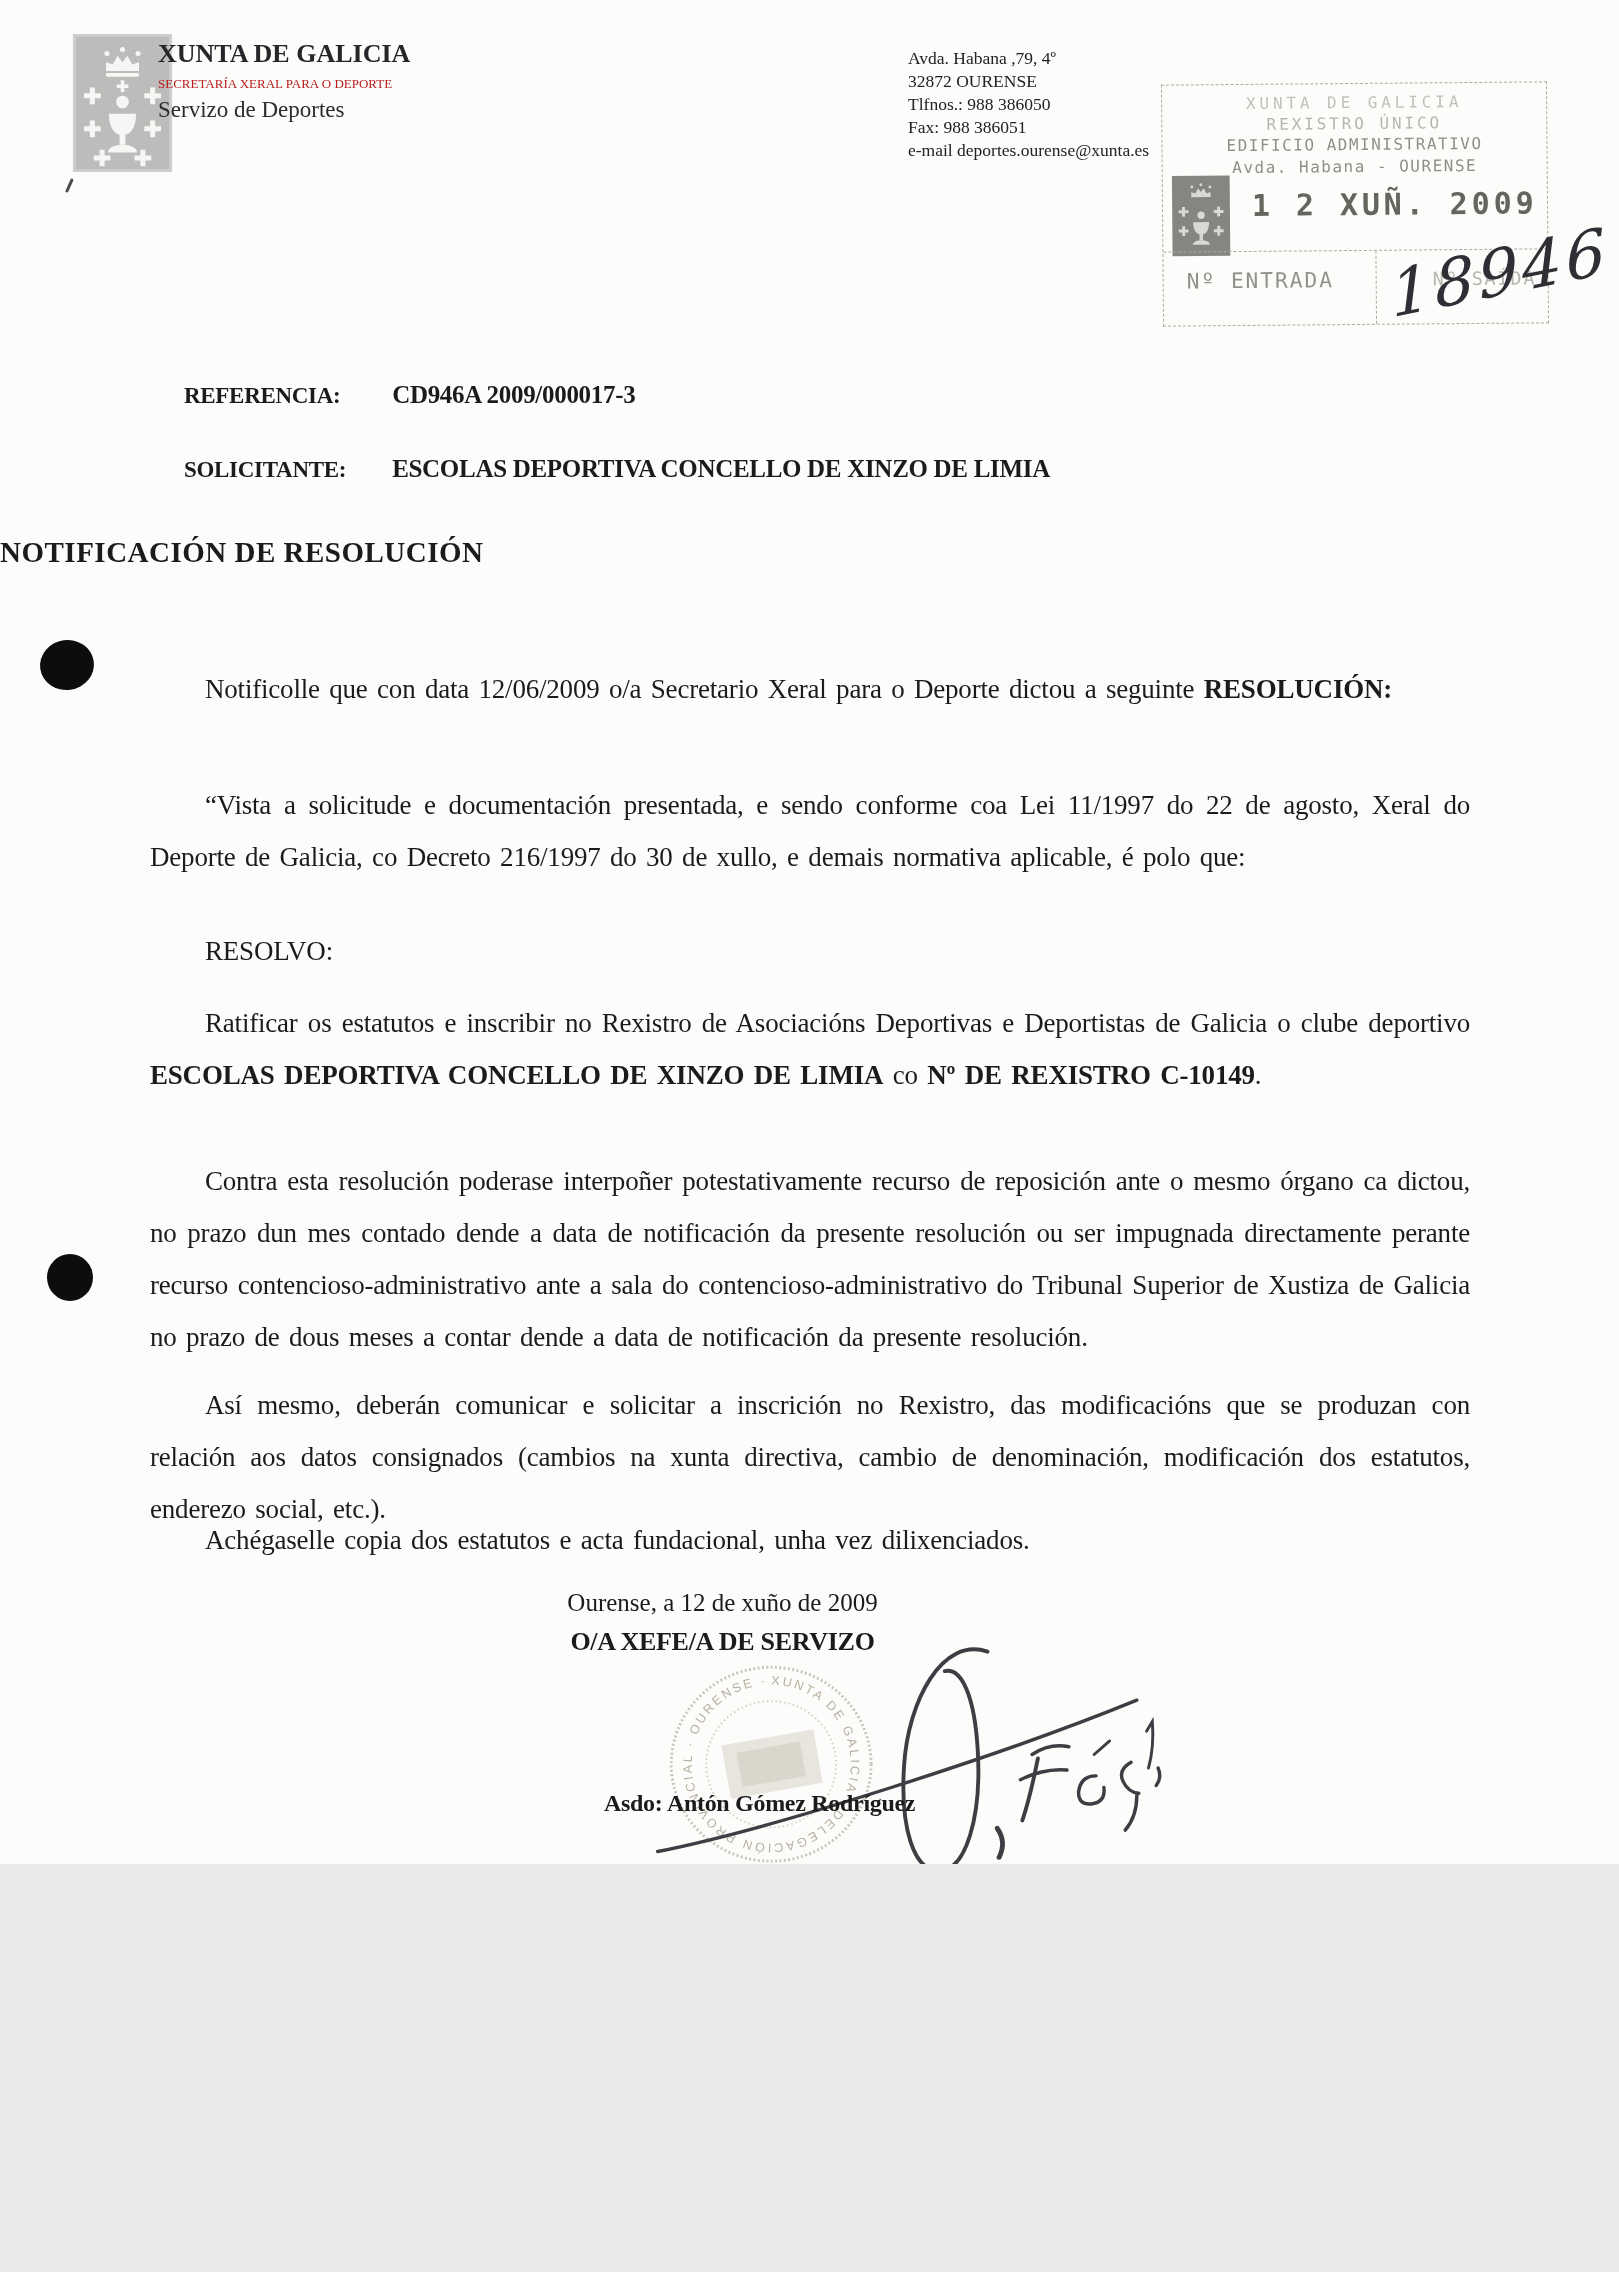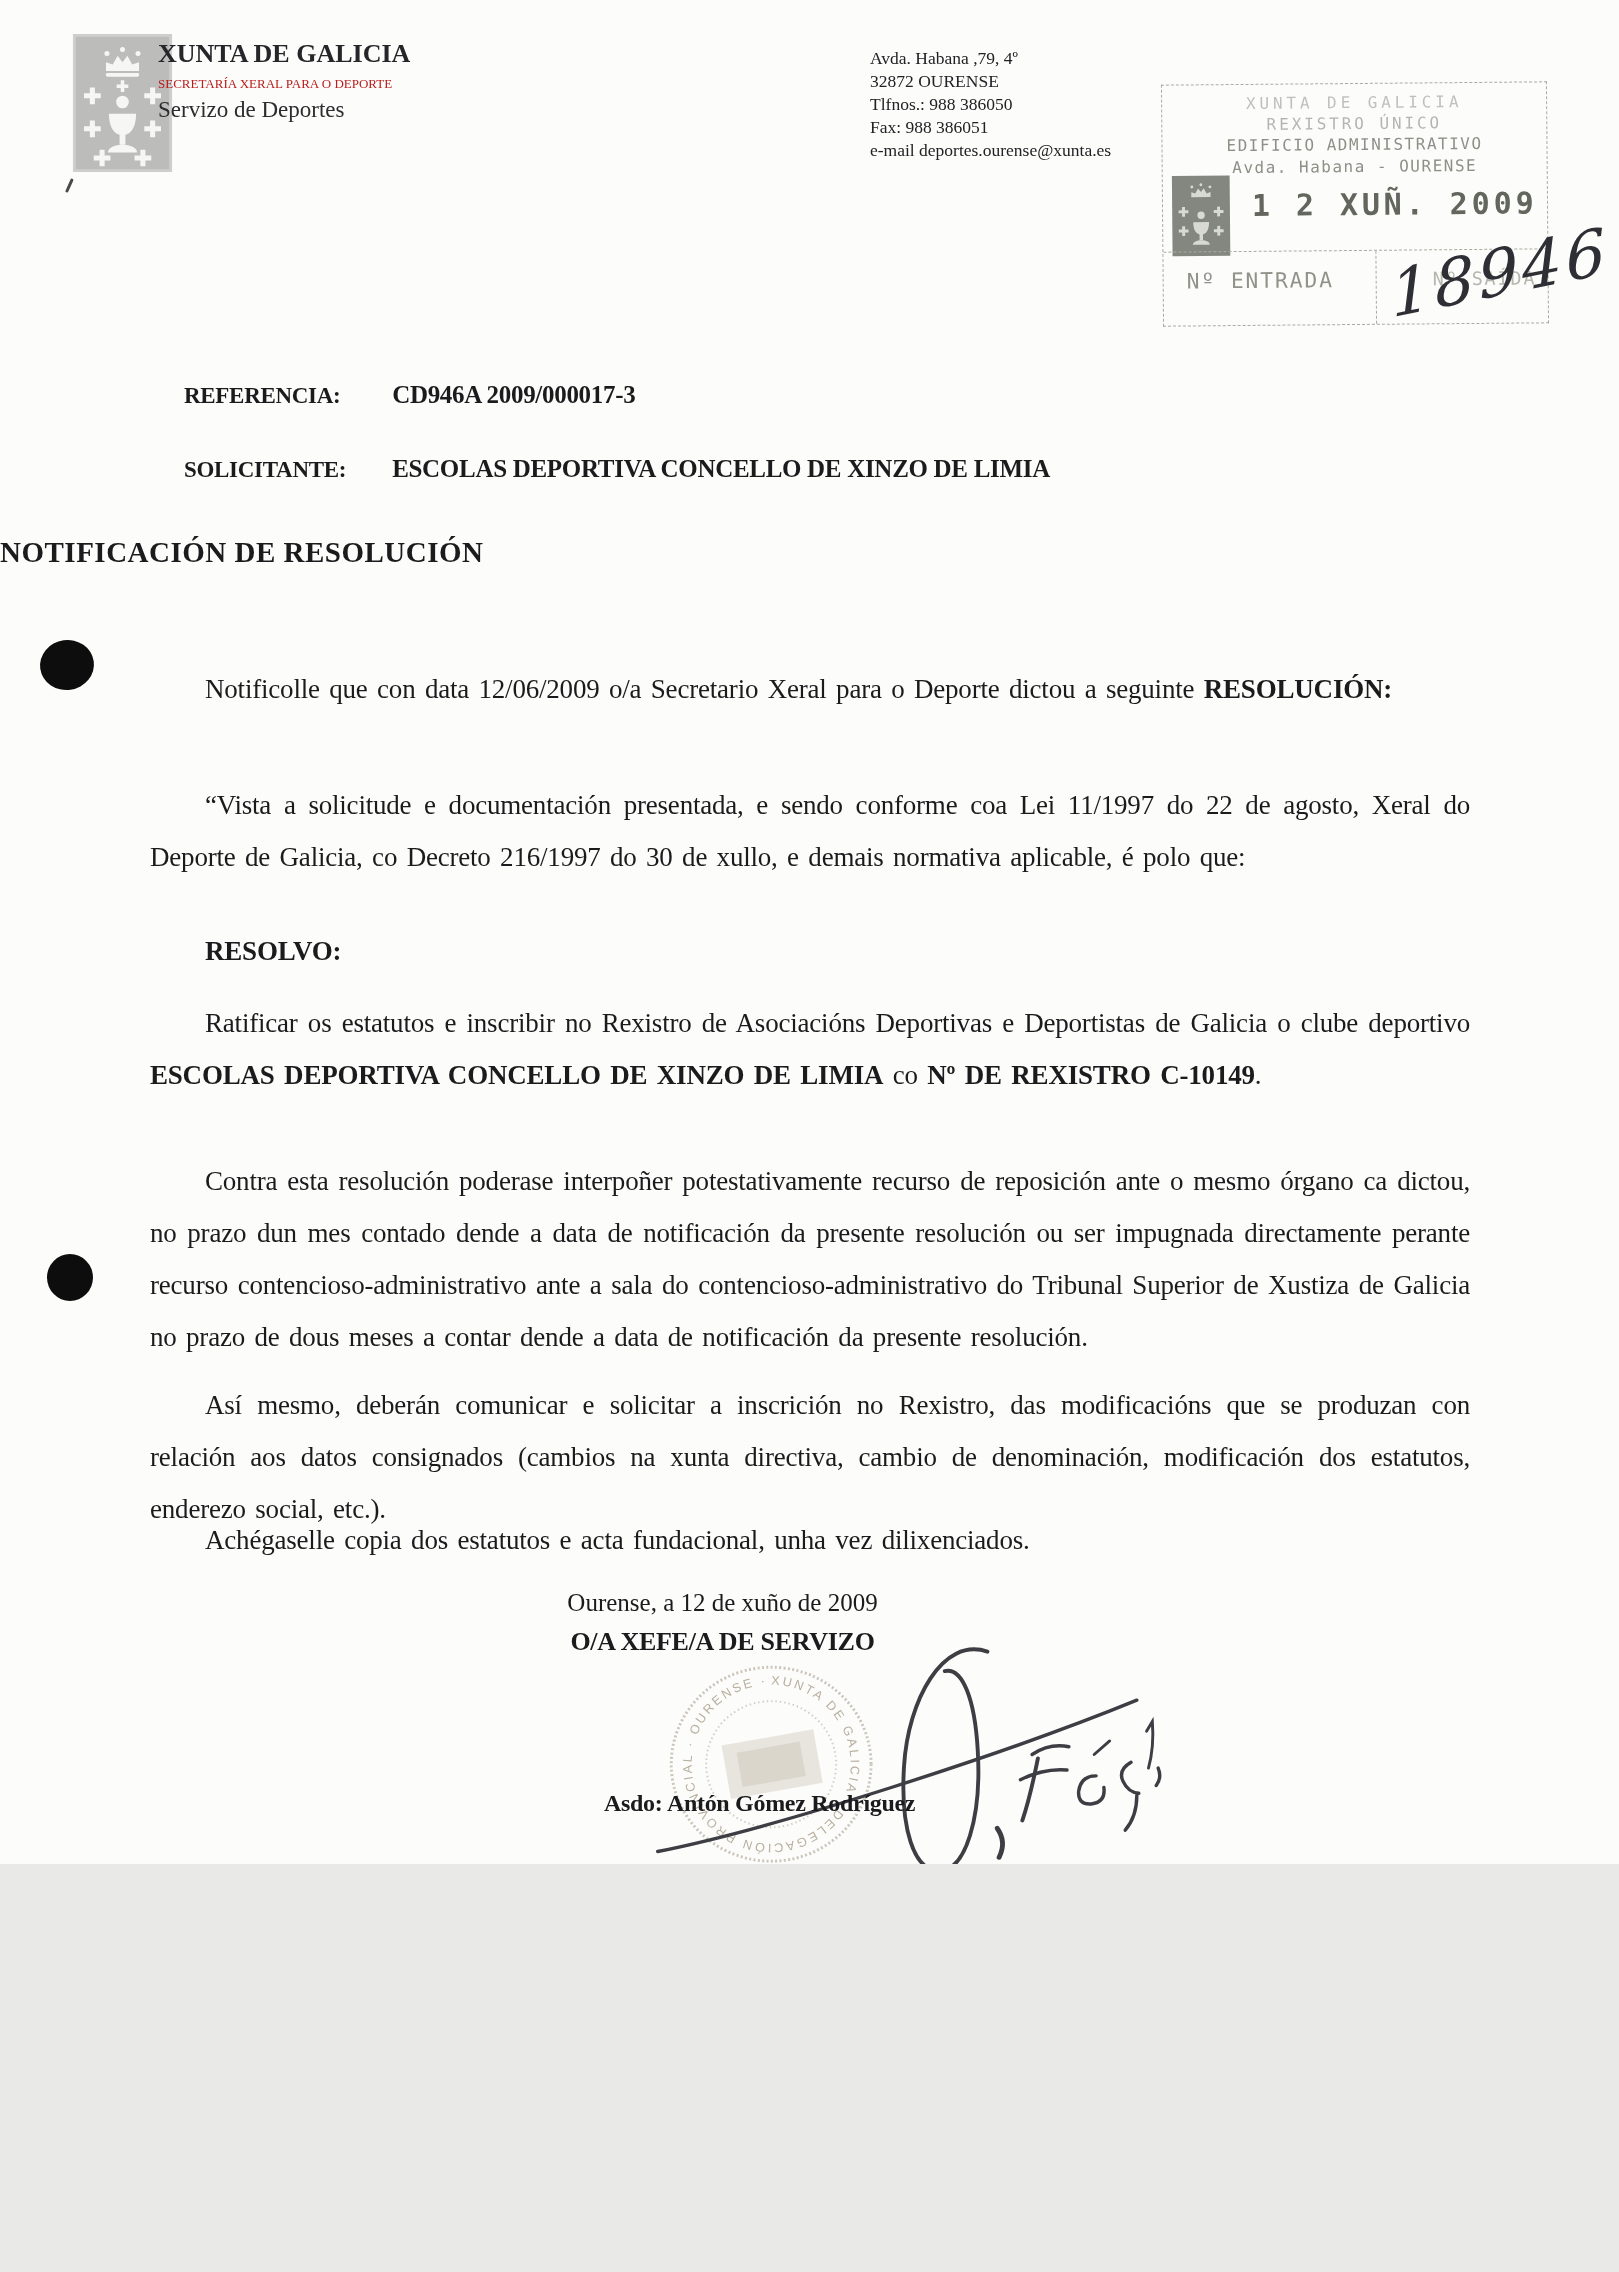--- a/index.html
+++ b/index.html
@@ -7,21 +7,21 @@
     position:relative; width:1620px; height:1864px; background:#fcfcfa;
     font-family:"Liberation Serif","DejaVu Serif",serif; color:#1b1b1d;
     overflow:hidden; margin:0 auto;
   }
   
   .crest-logo { position:absolute; left:71px; top:32px; width:103px; height:142px; }
   .org-block { position:absolute; left:158px; top:39px; }
   .org-name { font-size:26px; font-weight:bold; letter-spacing:0; color:#26262a; }
   .org-dept { font-size:13px; margin-top:6.8px; color:#b91c1c; }
   .org-service { font-size:23px; margin-top:4.9px; color:#2c2c30; }
-  .address-block { position:absolute; left:870px; top:47px; font-size:17.5px; line-height:23px; color:#222226; }
+  .address-block { position:absolute; left:908px; top:47px; font-size:17.5px; line-height:23px; color:#222226; }
   
   .registry-stamp {
     position:absolute; left:1162px; top:83px; width:384px; height:240px;
     border:1.9px dashed #a9aca0; transform:rotate(-0.5deg);
     font-family:"DejaVu Sans Mono",monospace; color:#8d9086;
   }
   .stamp-lines { position:absolute; top:7.8px; left:0; width:100%; text-align:center; font-size:16px; line-height:21.3px; letter-spacing:1.5px; }
   .stamp-line-1 { opacity:.55; letter-spacing:3.9px; }
   .stamp-line-2 { opacity:.65; letter-spacing:2.9px; }
   .stamp-crest { position:absolute; left:7.8px; top:89px; width:60px; height:83px; }
@@ -36,21 +36,21 @@
     color:#2e2e35; transform:rotate(-11deg) skewX(-8deg); letter-spacing:3.9px;
   }
   
   .ref-block { position:absolute; left:184px; top:381px; display:grid; grid-template-columns:max-content 1fr; column-gap:37px; row-gap:13.6px; align-items:baseline;gap:46px; }
   .ref-label { font-weight:bold; font-size:23px; letter-spacing:-0.3px; }
   .ref-value { font-weight:bold; font-size:25px; letter-spacing:-0.3px; }
   .doc-title { position:absolute; top:536px; left:0; width:1620px; text-align:left; font-weight:bold; font-size:29px; letter-spacing:0.5px; }
   .para { position:absolute; left:150px; width:1320px; text-align:justify; font-size:27px; line-height:52px; letter-spacing:-0.2px; word-spacing:2.9px; }
   .indent { text-indent:55px; }
   .bold { font-weight:bold; }
-  .p1 { top:636px; } .p2 { top:752px; } .resolvo { top:898px; font-weight:bold; }
+  .p1 { top:636px; } .p2 { top:752px; } .resolvo { top:898px; font-weight:normal; }
   .p3 { top:970px; } .p4 { top:1128px; } .p5 { top:1352px; } .p6 { top:1487px; }
   
   .closing-block { position:absolute; left:543px; top:1589px; width:359px; text-align:center; white-space:nowrap; }
   .place-date { font-size:25px; }
   .signer-title { font-size:26px; font-weight:bold; margin-top:9.7px; letter-spacing:-0.3px; }
   .signature-svg { position:absolute; left:582px; top:1638px; width:582px; height:330px; }
   .signed-by { position:absolute; left:604px; top:1790px; font-size:24px; font-weight:bold; letter-spacing:-0.3px; }
   
   .doc-footer { position:absolute; left:150px; top:2011px; font-size:27px; font-weight:bold; letter-spacing:-0.3px; }
   

